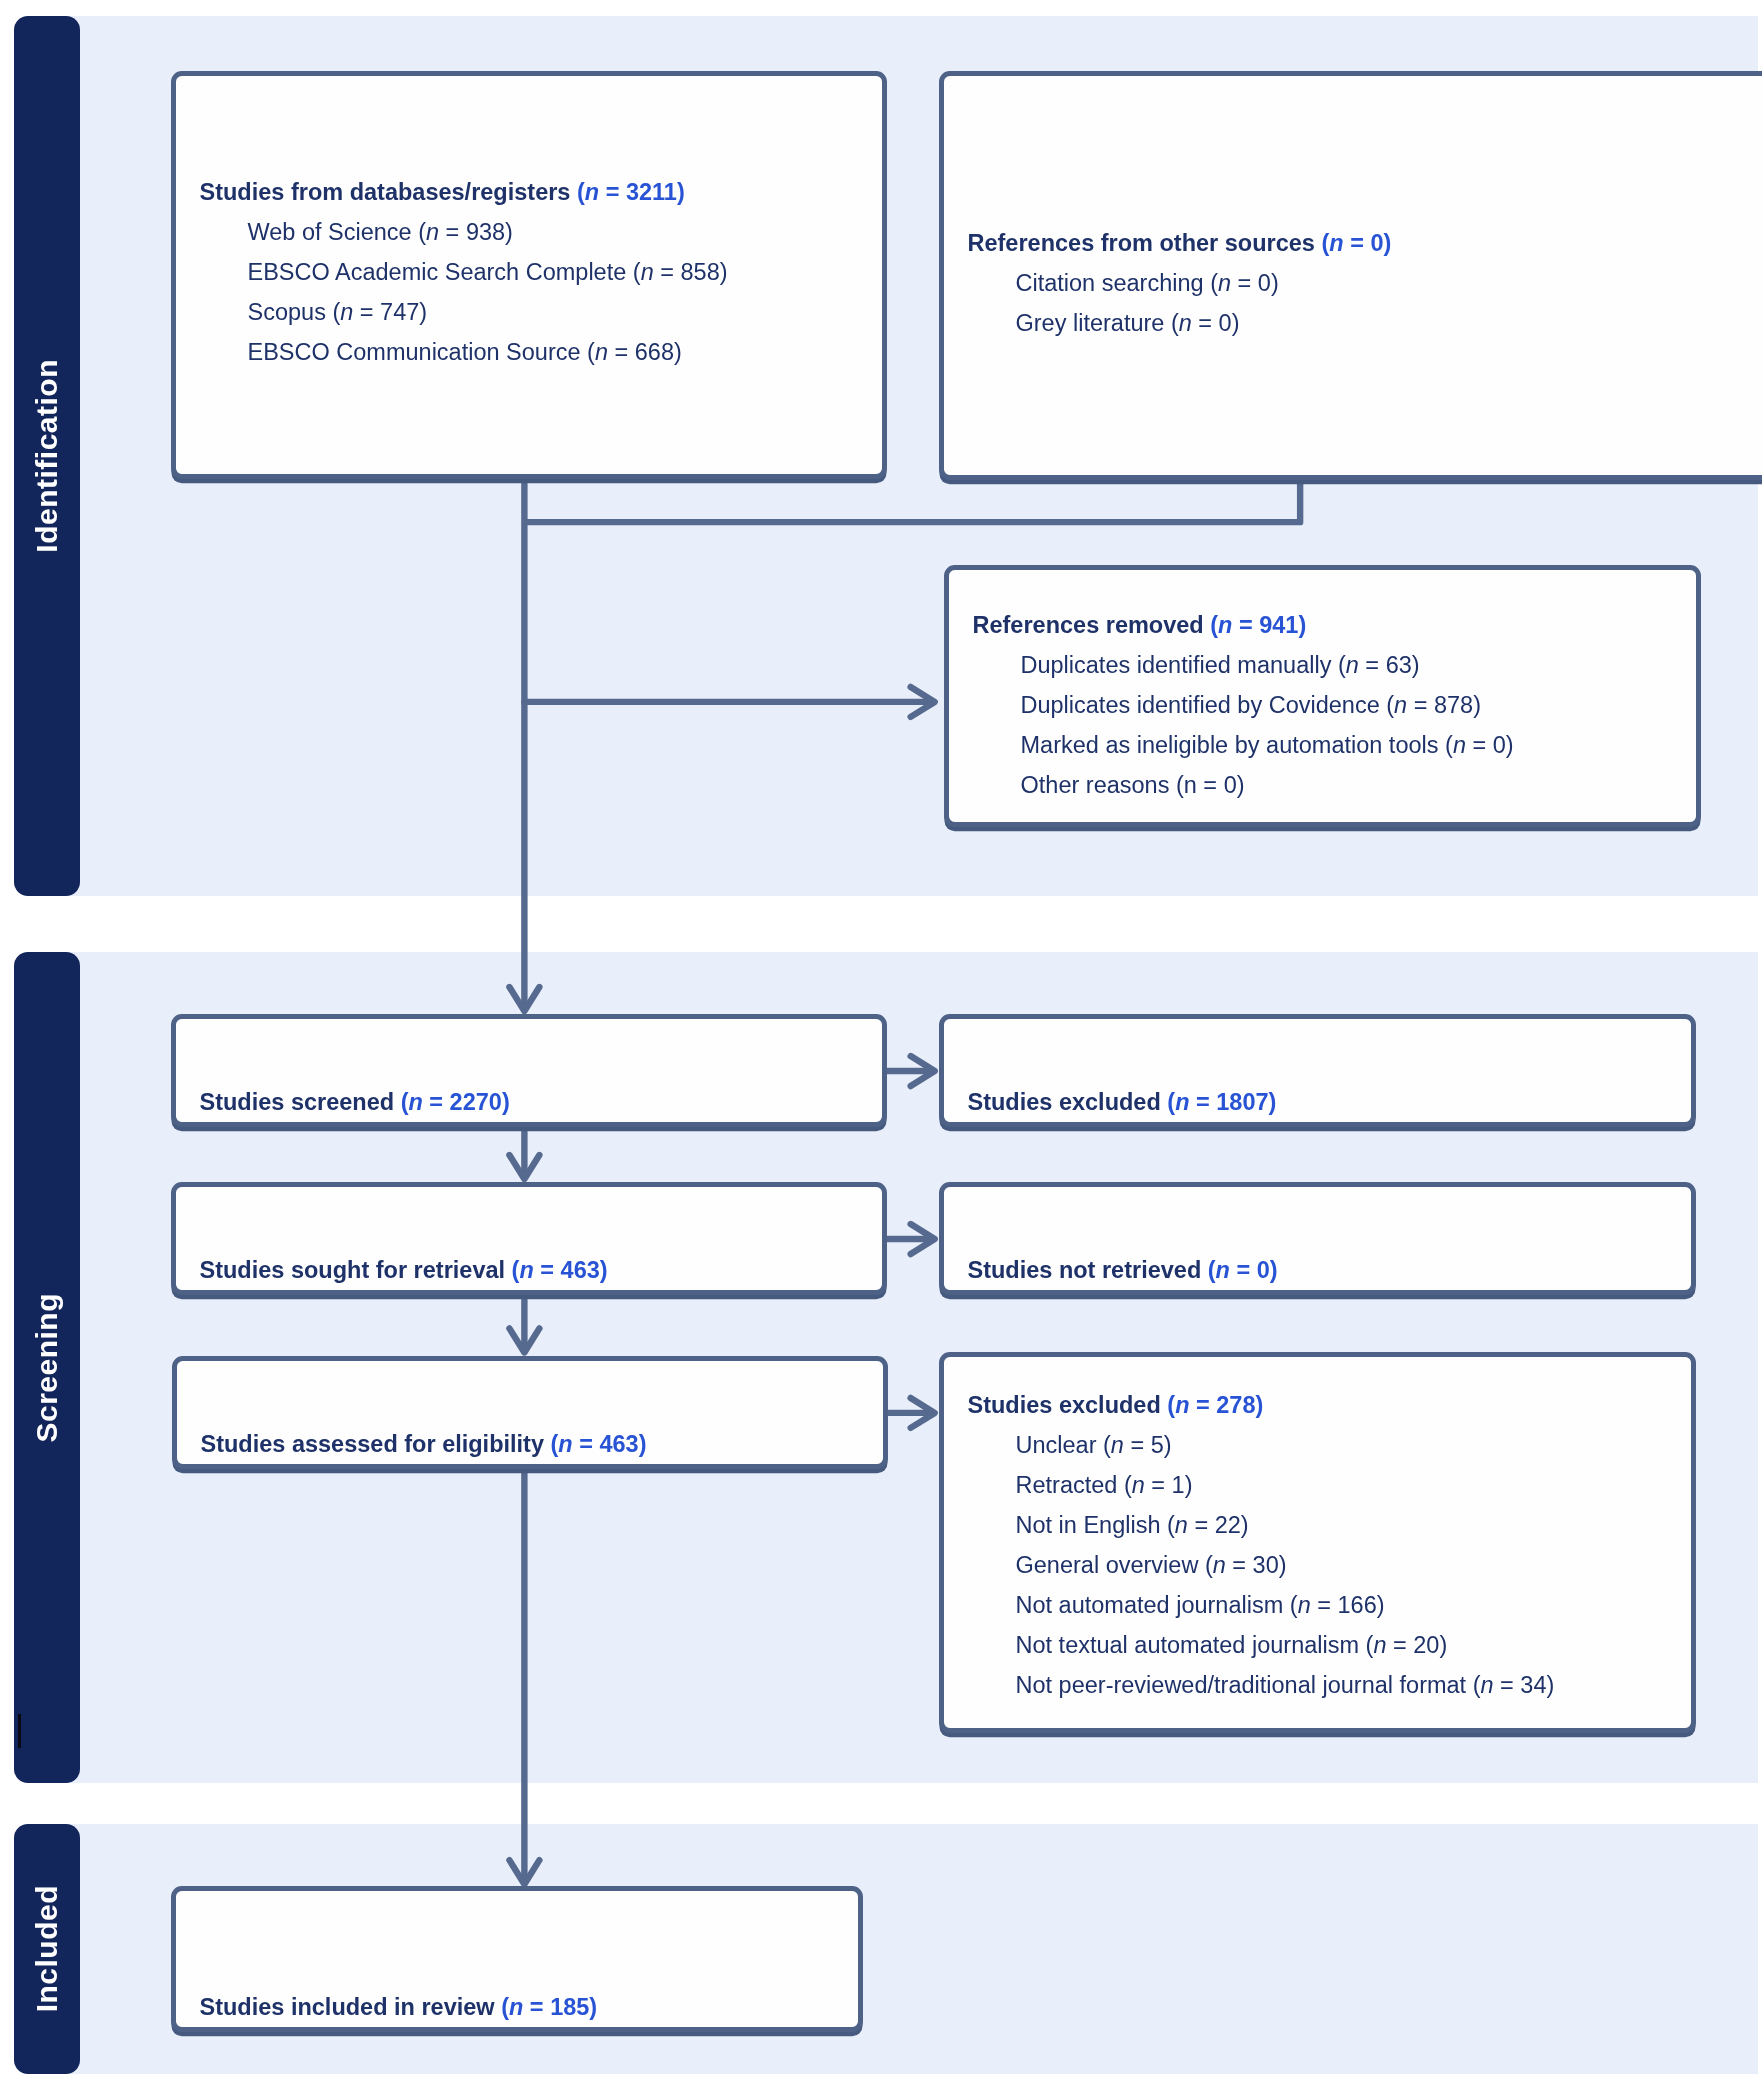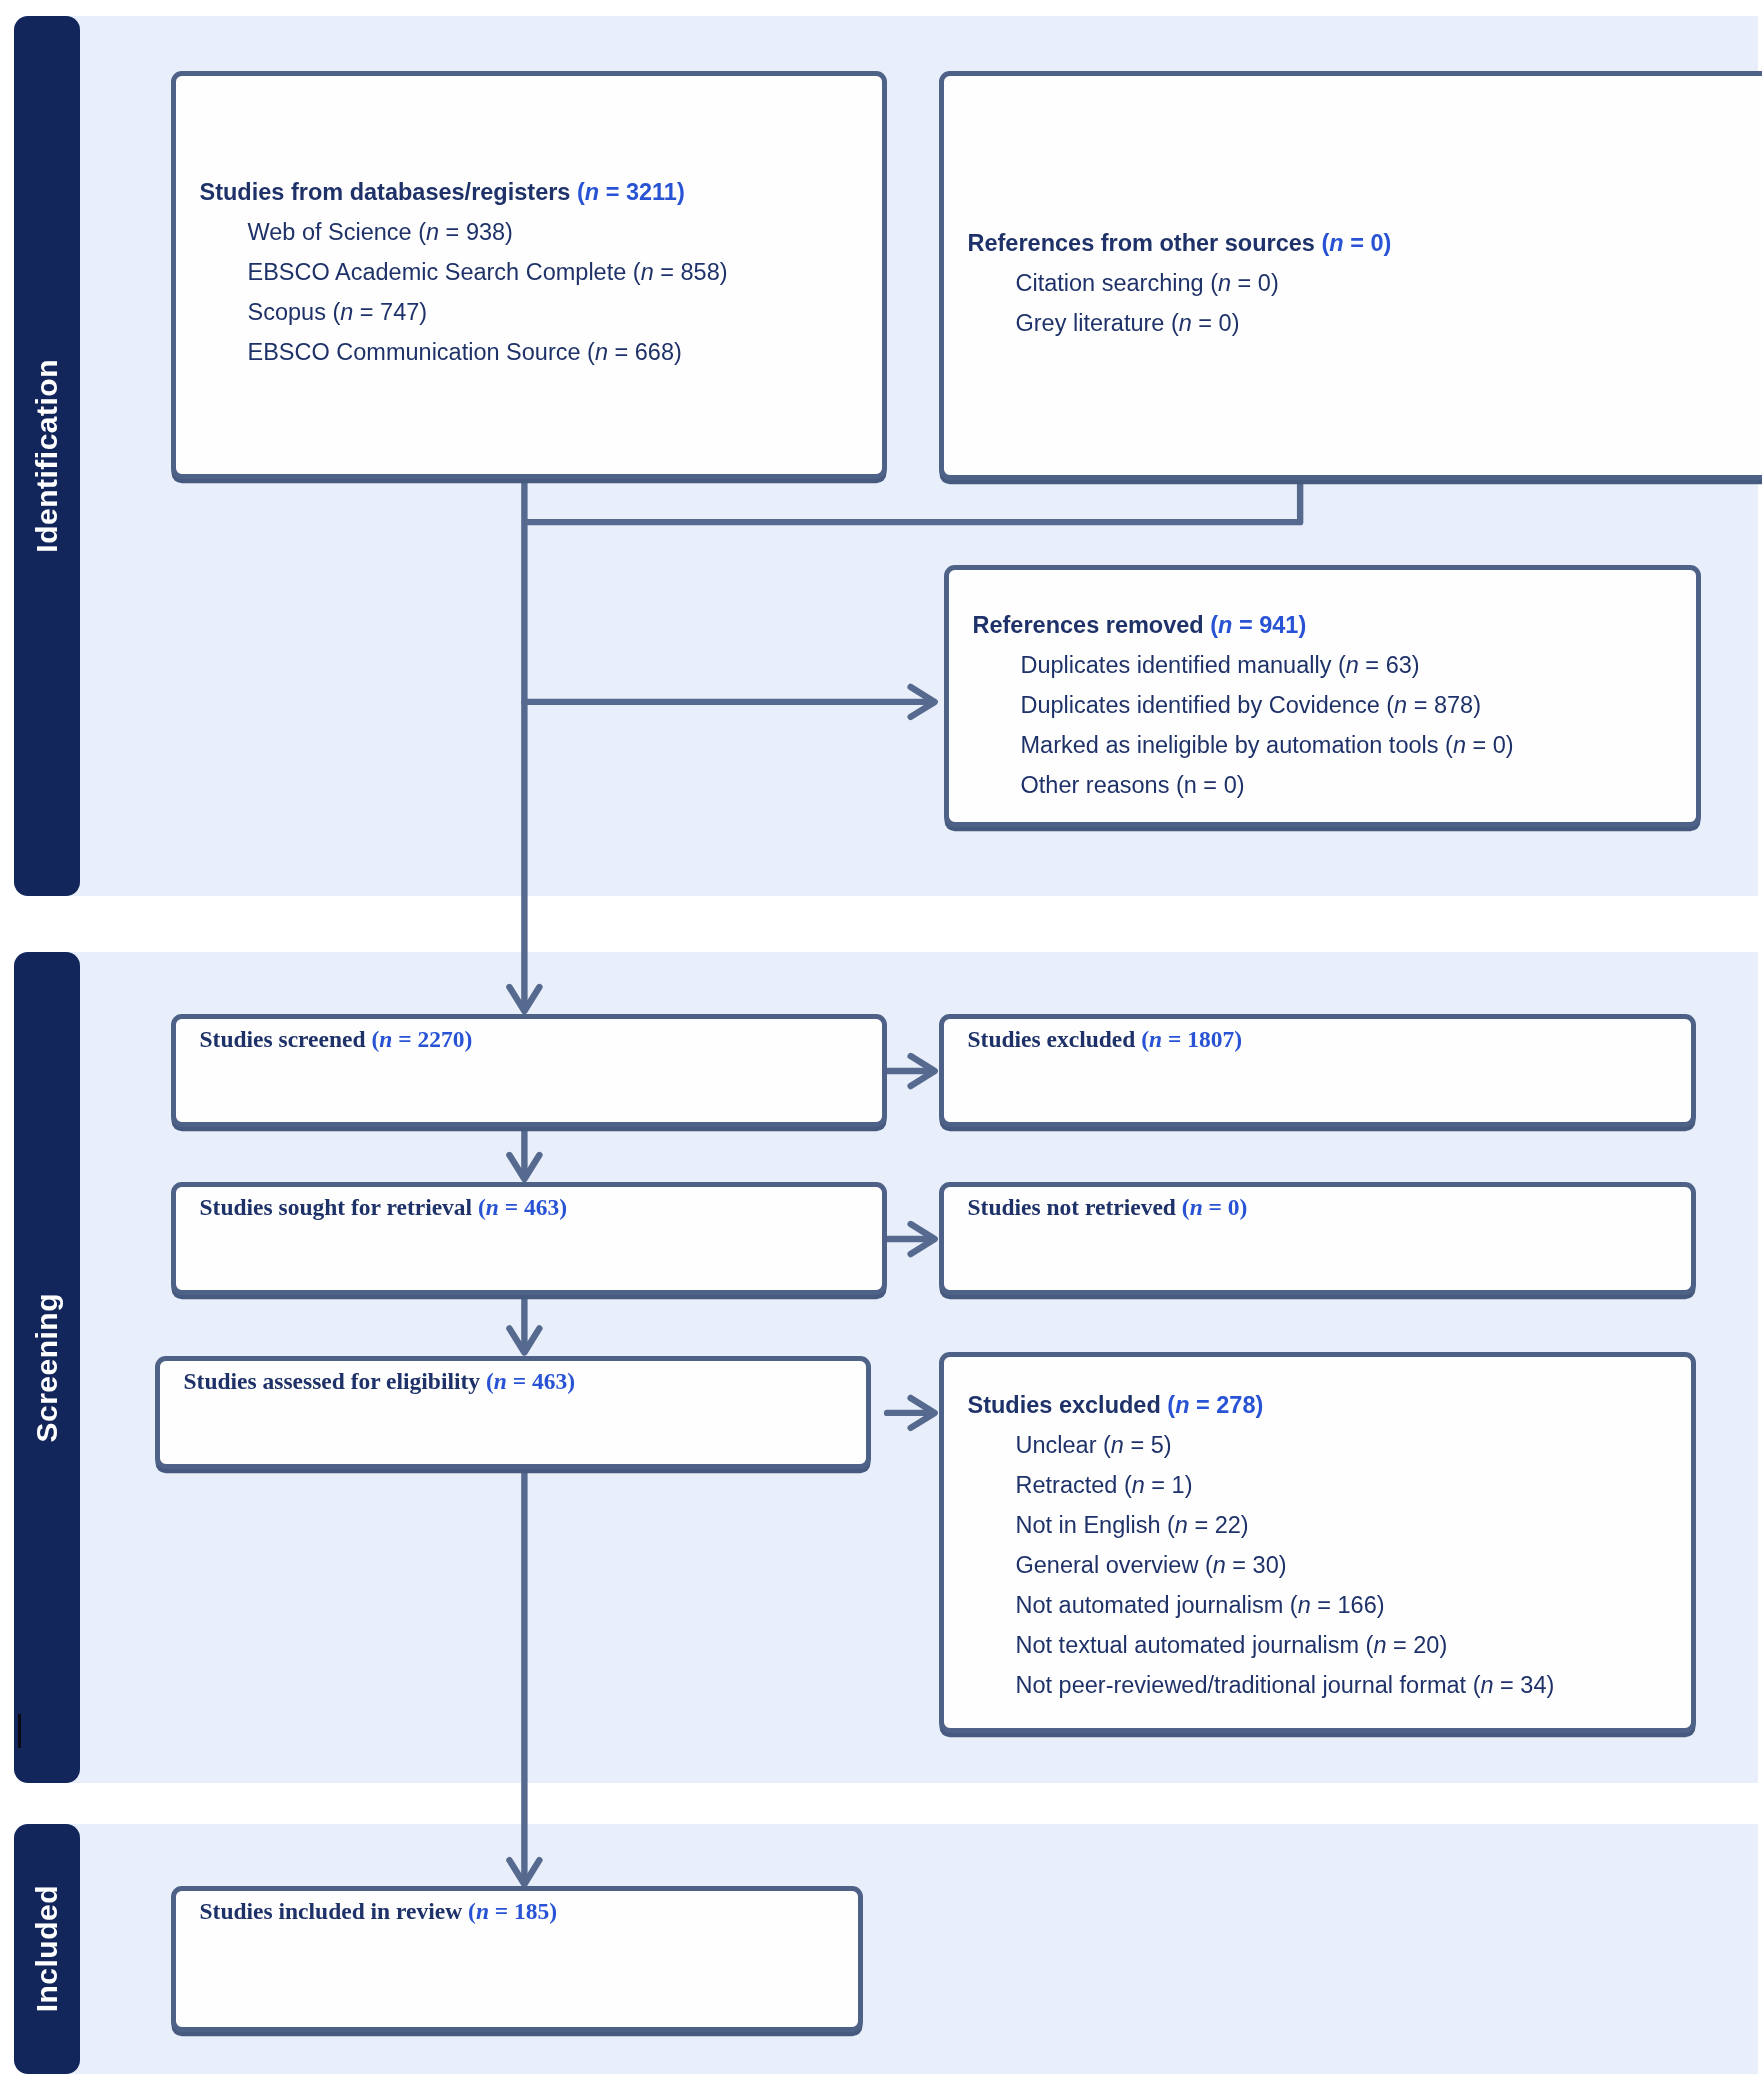--- a/index.html
+++ b/index.html
@@ -13,21 +13,21 @@
   .stagebar{position:absolute;left:14px;width:66px;background:var(--sidebar);border-radius:14px;
     display:flex;align-items:center;justify-content:center;}
   .stagelabel{writing-mode:vertical-rl;transform:rotate(180deg);color:var(--stage-label);
     font-size:30px;font-weight:700;letter-spacing:0.5px;white-space:nowrap;}
   .artifact{position:absolute;left:17.7px;top:1714px;width:3.2px;height:34px;background:#0a0a14;}
   .connectors{position:absolute;left:0;top:0;width:1763px;height:2087px;}
   .conn{stroke:var(--connector);stroke-width:12;fill:none;stroke-linecap:round;stroke-linejoin:round;}
   .fbox{position:absolute;background:var(--box-bg);border:5.9px solid var(--box-border);border-radius:10.7px;
     box-shadow:0 4.8px 0 -0.5px var(--box-shadow);color:var(--text);font-size:23.5px;line-height:40px;
     display:flex;flex-direction:column;padding-left:23.5px;padding-right:10.7px;}
-  .fbox.center{justify-content:flex-start;font-family:Liberation Serif, serif;}
+  .fbox.center{justify-content:flex-end;}
   .box-title{font-weight:700;white-space:nowrap;}
   .box-item{padding-left:48px;white-space:nowrap;}
   .npart.accent{color:var(--accent);font-weight:700;}
 </style>
 </head>
 <body>
 
 <div class="canvas">
 
   <div class="band" style="top:16px;height:880px;"></div>
@@ -103,21 +103,21 @@
   </div>
 
   <div class="fbox center" style="left:171px;top:1182px;width:716px;height:113px;">
     <div class="box-title">Studies sought for retrieval <span class="npart accent">(<i>n</i> = 463)</span></div>
   </div>
 
   <div class="fbox center" style="left:939px;top:1182px;width:757px;height:113px;">
     <div class="box-title">Studies not retrieved <span class="npart accent">(<i>n</i> = 0)</span></div>
   </div>
 
-  <div class="fbox center" style="left:155px;top:1356px;width:716px;height:113px;">
+  <div class="fbox center" style="left:172px;top:1356px;width:716px;height:113px;">
     <div class="box-title">Studies assessed for eligibility <span class="npart accent">(<i>n</i> = 463)</span></div>
   </div>
 
   <div class="fbox" style="left:939px;top:1352px;width:757px;height:381px;padding-top:28px;">
     <div class="box-title">Studies excluded <span class="npart accent">(<i>n</i> = 278)</span></div>
     <div class="box-items">
         <div class="box-item">Unclear <span class="npart">(<i>n</i> = 5)</span></div>
         <div class="box-item">Retracted <span class="npart">(<i>n</i> = 1)</span></div>
         <div class="box-item">Not in English <span class="npart">(<i>n</i> = 22)</span></div>
         <div class="box-item">General overview <span class="npart">(<i>n</i> = 30)</span></div>

